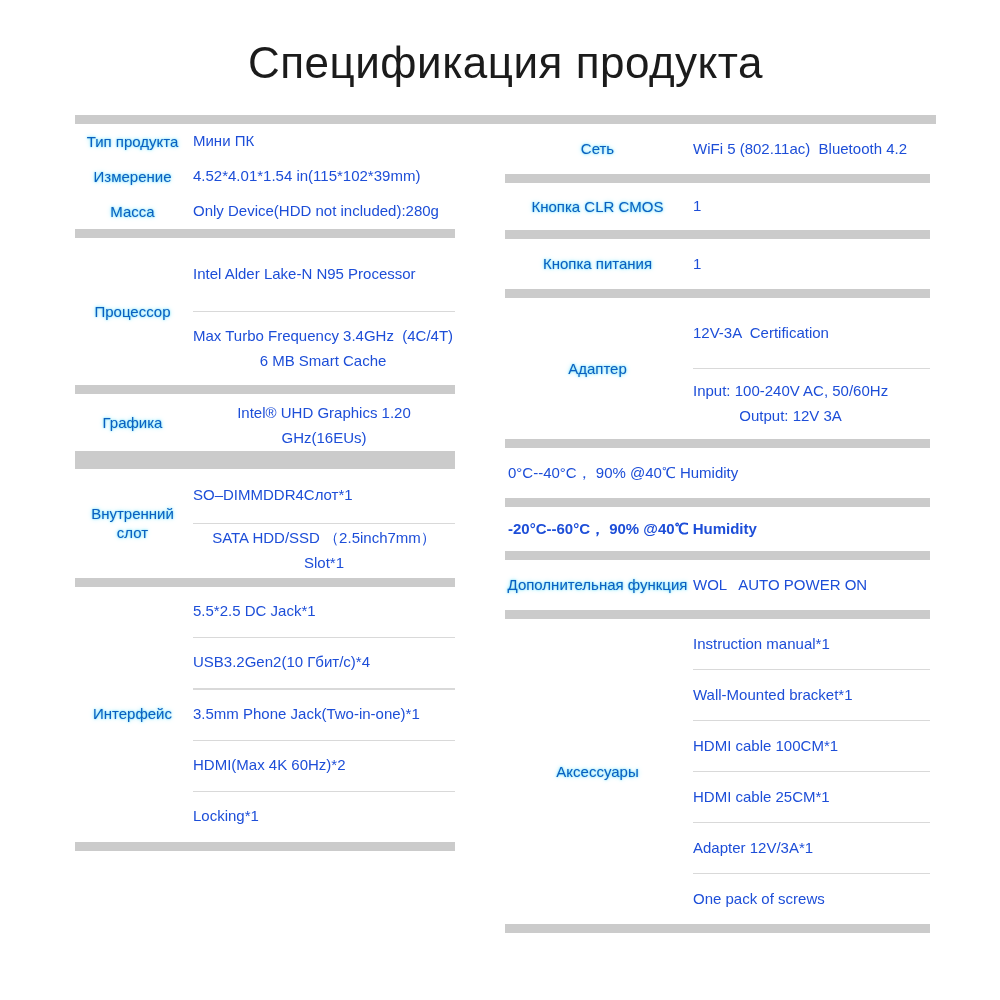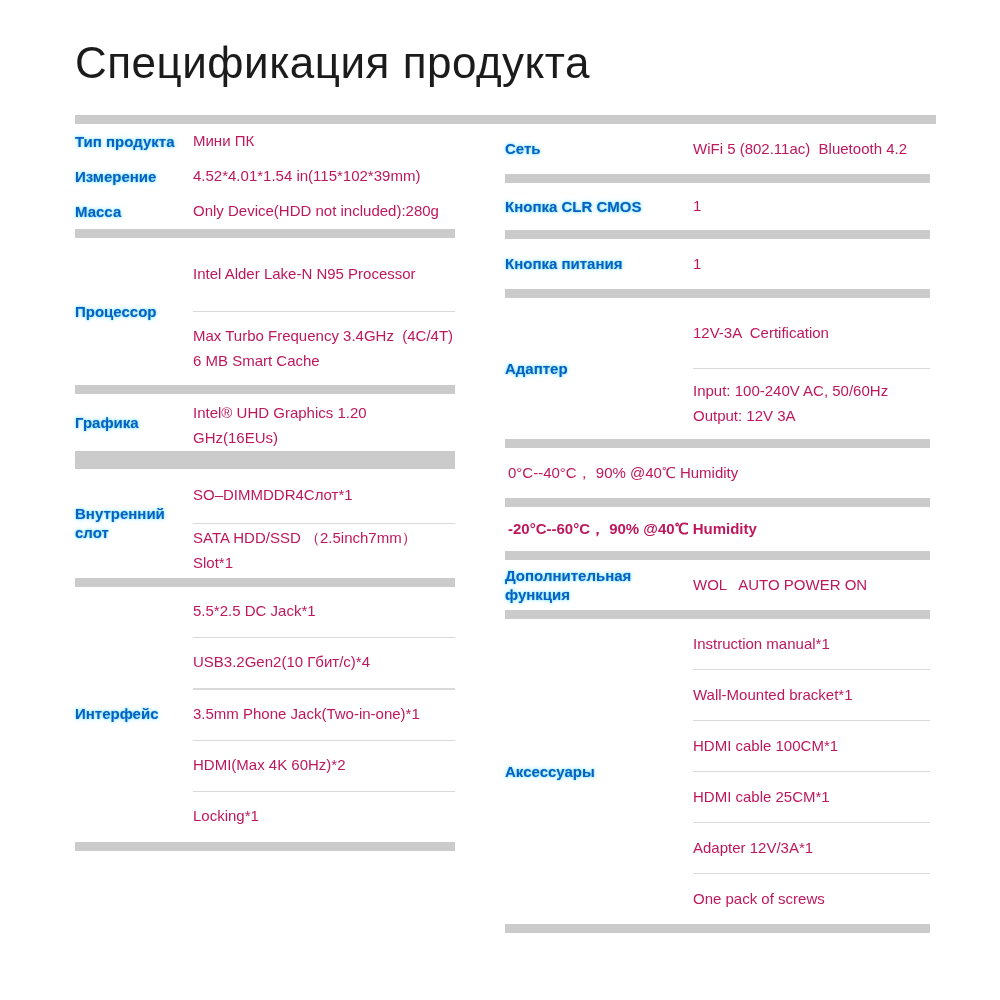--- a/index.html
+++ b/index.html
@@ -9,20 +9,21 @@
   }
   body {
     width: 1000px;
     height: 1000px;
     overflow: hidden;
     font-family: "Liberation Sans", sans-serif;
     color: #3c3c3c;
   }
   .page {
     padding: 38px 64px 0 75px;
+    text-align: center;
   }
   .page-title {
     margin: 0 0 27px 0;
     font-size: 44px;
     font-weight: 400;
     letter-spacing: 0.5px;
     color: #1b1b1b;
     white-space: nowrap;
   }
   .top-bar {
@@ -37,21 +38,21 @@
   #left-col  { width: 380px; }
   #right-col { width: 425px; }
 
   .block { display: block; }
   .bar {
     height: 9px;
     background: #cbcbcb;
   }
   .spec-row { display: flex; }
   .spec-label {
-    font-weight: bold;
+    font-weight: normal;
     font-size: 15px;
     line-height: 1.3;
     color: #0b5fc0;
     text-shadow: 0 0 2px #55d8f4, 0 0 5px #9ae8fa;
     display: flex;
     flex-direction: column;
     justify-content: center;
   }
   #left-col  .spec-label { width: 115px; min-width: 115px; }
   #right-col .spec-label { width: 185px; min-width: 185px; }
@@ -60,21 +61,21 @@
     display: flex;
     flex-direction: column;
     justify-content: center;
     padding-left: 3px;
   }
   .value {
     min-height: 50px;
     display: flex;
     align-items: center;
     font-size: 15px;
-    color: #be185d;
+    color: #1d4ed8;
     white-space: pre-wrap;
     line-height: 1.65;
   }
   .divider {
     height: 1px;
     background: #d9d9d9;
   }
   
   #left-col  .block:nth-of-type(1) .value { min-height: 35px; }
   #left-col  .block:nth-of-type(2) .value { min-height: 73px; }

